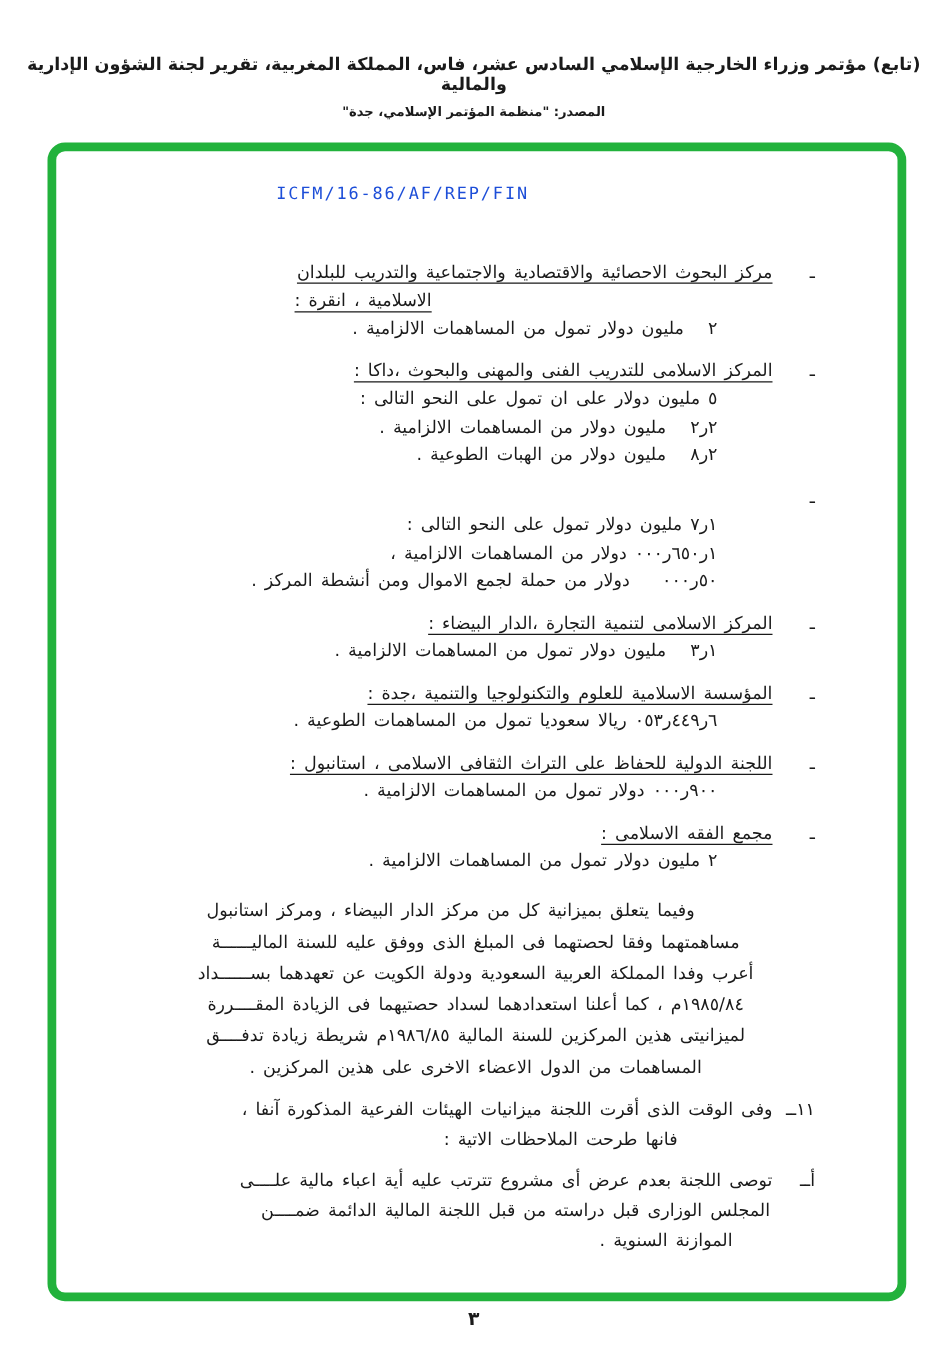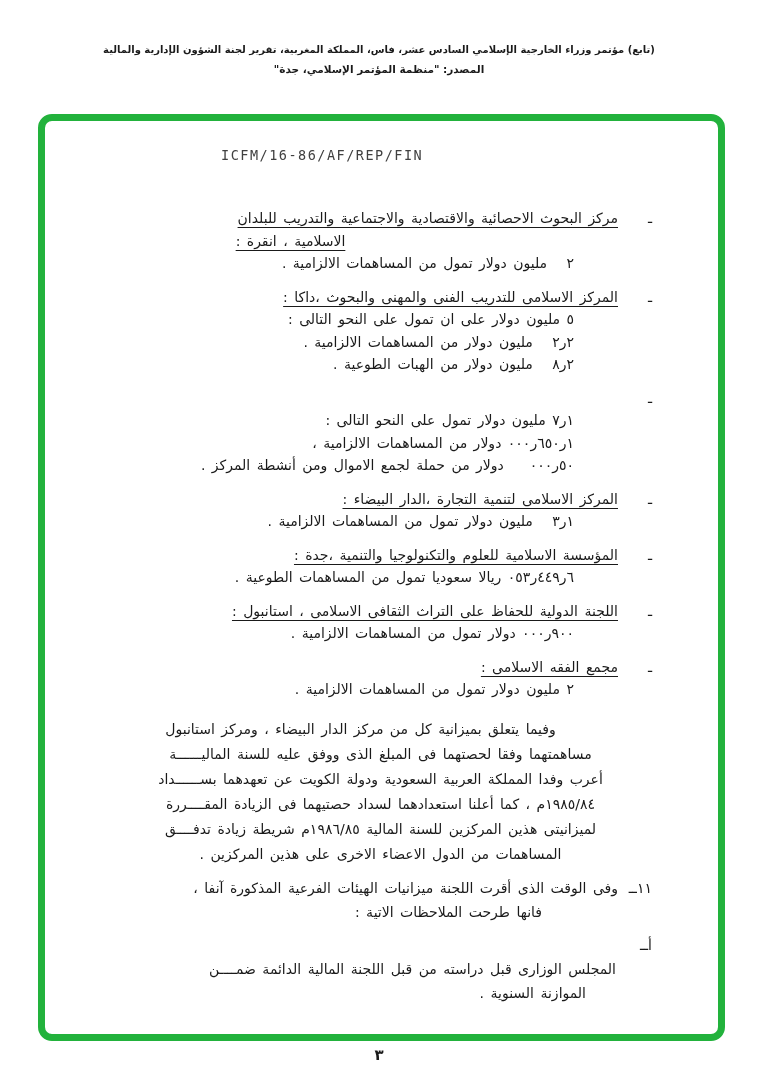--- a/index.html
+++ b/index.html
@@ -2,36 +2,36 @@
 <html lang="ar"><head>
 <meta charset="utf-8">
 <style>
   html,body{margin:0;padding:0;}
   body{
     width:758px;height:1078px;background:#ffffff;position:relative;overflow:hidden;
     font-family:"DejaVu Sans",sans-serif;color:#1a1a1a;
   }
   
   .page-header{position:absolute;top:44px;left:0;width:758px;text-align:center;direction:rtl;}
-  .page-title{font-size:10px;font-weight:700;letter-spacing:.2px;}
+  .page-title{font-size:14px;font-weight:700;letter-spacing:.2px;}
   .page-source{font-size:10.5px;font-weight:700;margin-top:8px;}
 
   
   .frame{
     position:absolute;left:38px;top:114px;width:687px;height:927px;
     box-sizing:border-box;border:7px solid #22b23c;border-radius:14px;background:#fff;
   }
   .content{
     position:relative;box-sizing:border-box;width:100%;height:100%;
     padding:26px 66px 0 64px;direction:rtl;text-align:right;
     font-size:14px;word-spacing:2px;
   }
   .doc-code{
     direction:ltr;text-align:left;margin-left:112px;
-    font-family:"DejaVu Sans Mono",monospace;font-size:13.5px;letter-spacing:1.5px;color:#404040;
+    font-family:"DejaVu Sans Mono",monospace;font-size:13.5px;letter-spacing:1.5px;color:#1d4ed8;
   }
   .sections{margin-top:44px;}
   .section{margin-bottom:11px;}
   .sec-head{display:flex;direction:rtl;line-height:22.5px;}
   .dash{flex:none;width:34px;}
   .u{text-decoration:underline;text-decoration-thickness:1px;text-underline-offset:4px;}
   .sec-head2{line-height:22.5px;padding-right:180px;text-align:center;}
   .sec-line{line-height:22.5px;padding-right:78px;white-space:pre-wrap;}
 
   .paragraph{margin-top:16px;text-align:center;}
@@ -138,20 +138,21 @@
       <div class="item-head">
         <span class="marker">١١ــ</span>
         <span>وفى الوقت الذى أقرت اللجنة ميزانيات الهيئات الفرعية المذكورة آنفا ،</span>
       </div>
       <div class="cont-1">فانها طرحت الملاحظات الاتية :</div>
     </div>
 
     <div class="numbered-item">
       <div class="item-head">
         <span class="marker">أــ</span>
+        <span>توصى اللجنة بعدم عرض أى مشروع تترتب عليه أية اعباء مالية علــــى</span>
       </div>
       <div class="cont-a">المجلس الوزارى قبل دراسته من قبل اللجنة المالية الدائمة ضمــــن</div>
       <div class="cont-a2">الموازنة السنوية .</div>
     </div>
 
   </div>
 </div>
 
 <div class="page-number">٣</div>
 

